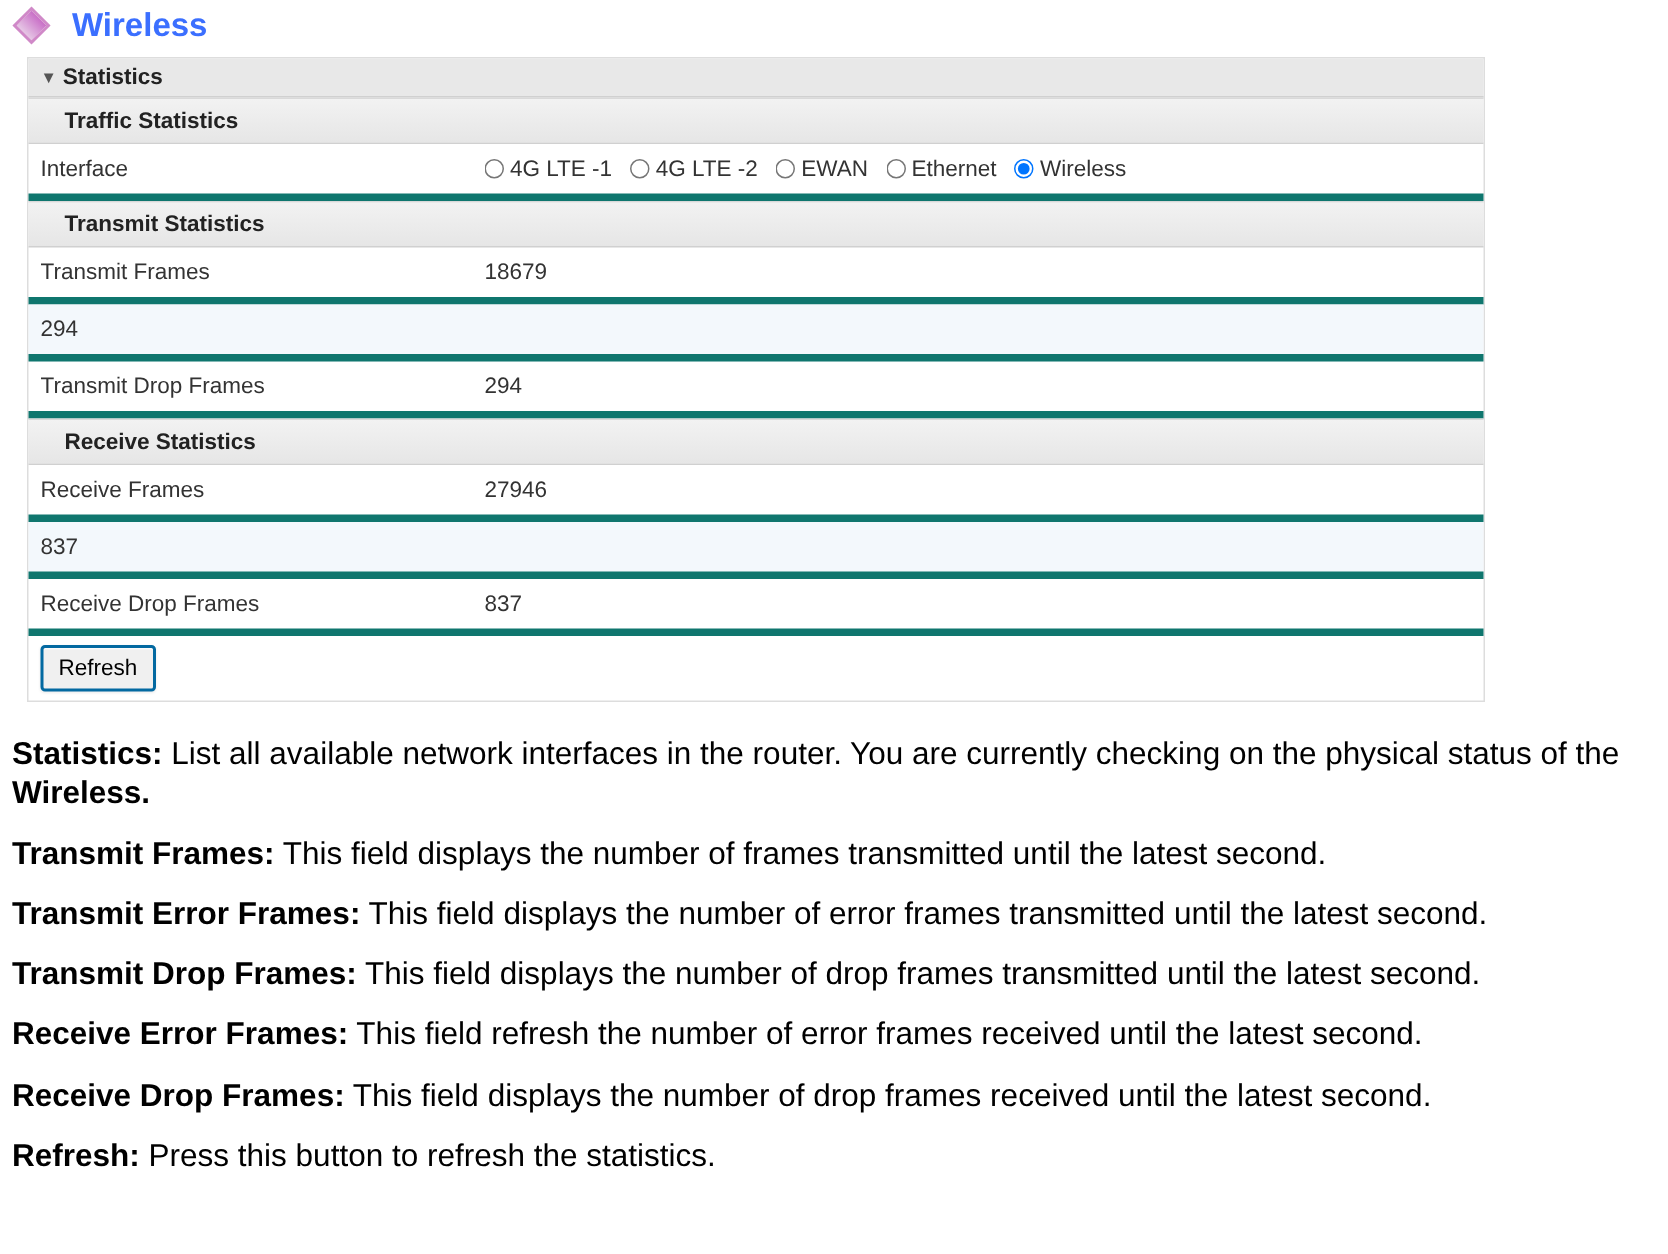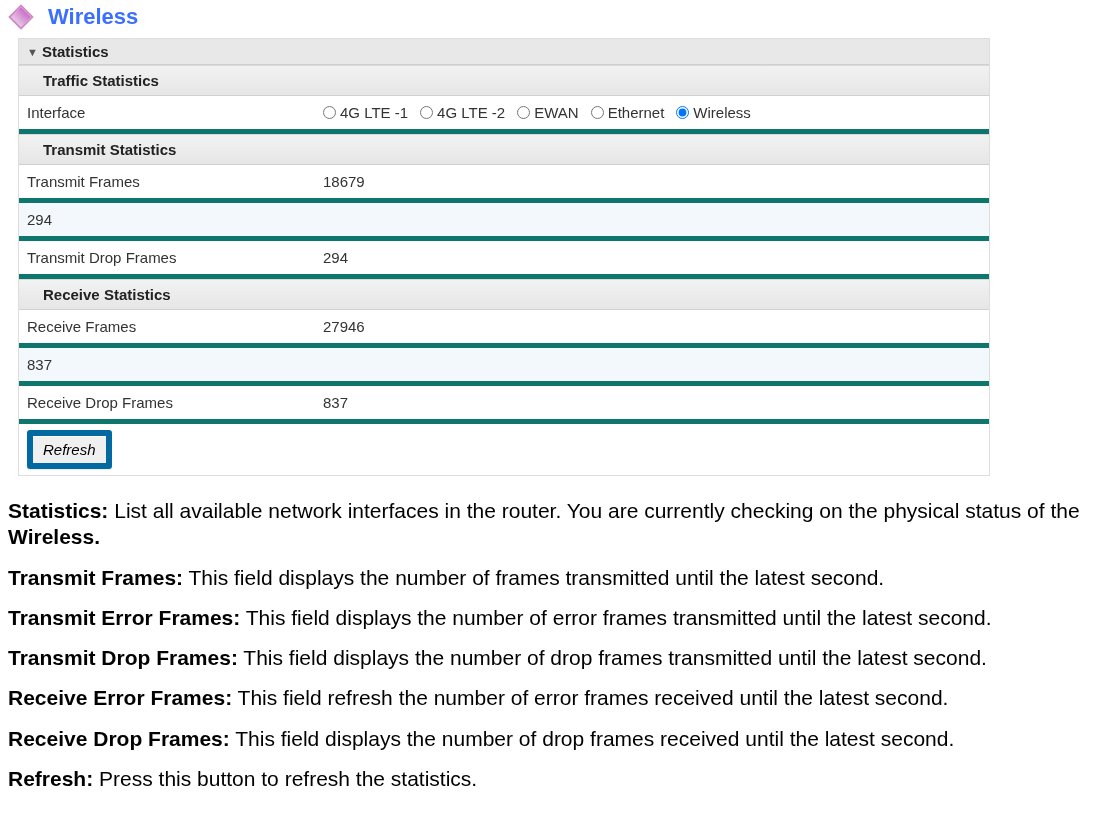--- a/index.html
+++ b/index.html
@@ -95,25 +95,24 @@
       margin: 0;
     }
     .button-row {
       padding: 6px 8px;
     }
     .btn {
       font-family: inherit;
       font-size: 15px;
       padding: 5px 10px;
       background: #f0f0f0;
-      border: 6px solid #0369a1;
+      border: 2px solid #0369a1;
       border-radius: 3px;
       box-shadow: 0 1px 0 rgba(255,255,255,0.7) inset, 0 1px 2px rgba(0,0,0,0.08);
       cursor: pointer;
-      font-style: italic;
     }
     .desc-block {
       margin: 22px 4px 0 4px;
       font-size: 21px;
       line-height: 1.25;
     }
     .desc-block p {
       margin: 14px 0;
     }
     .desc-block b {

